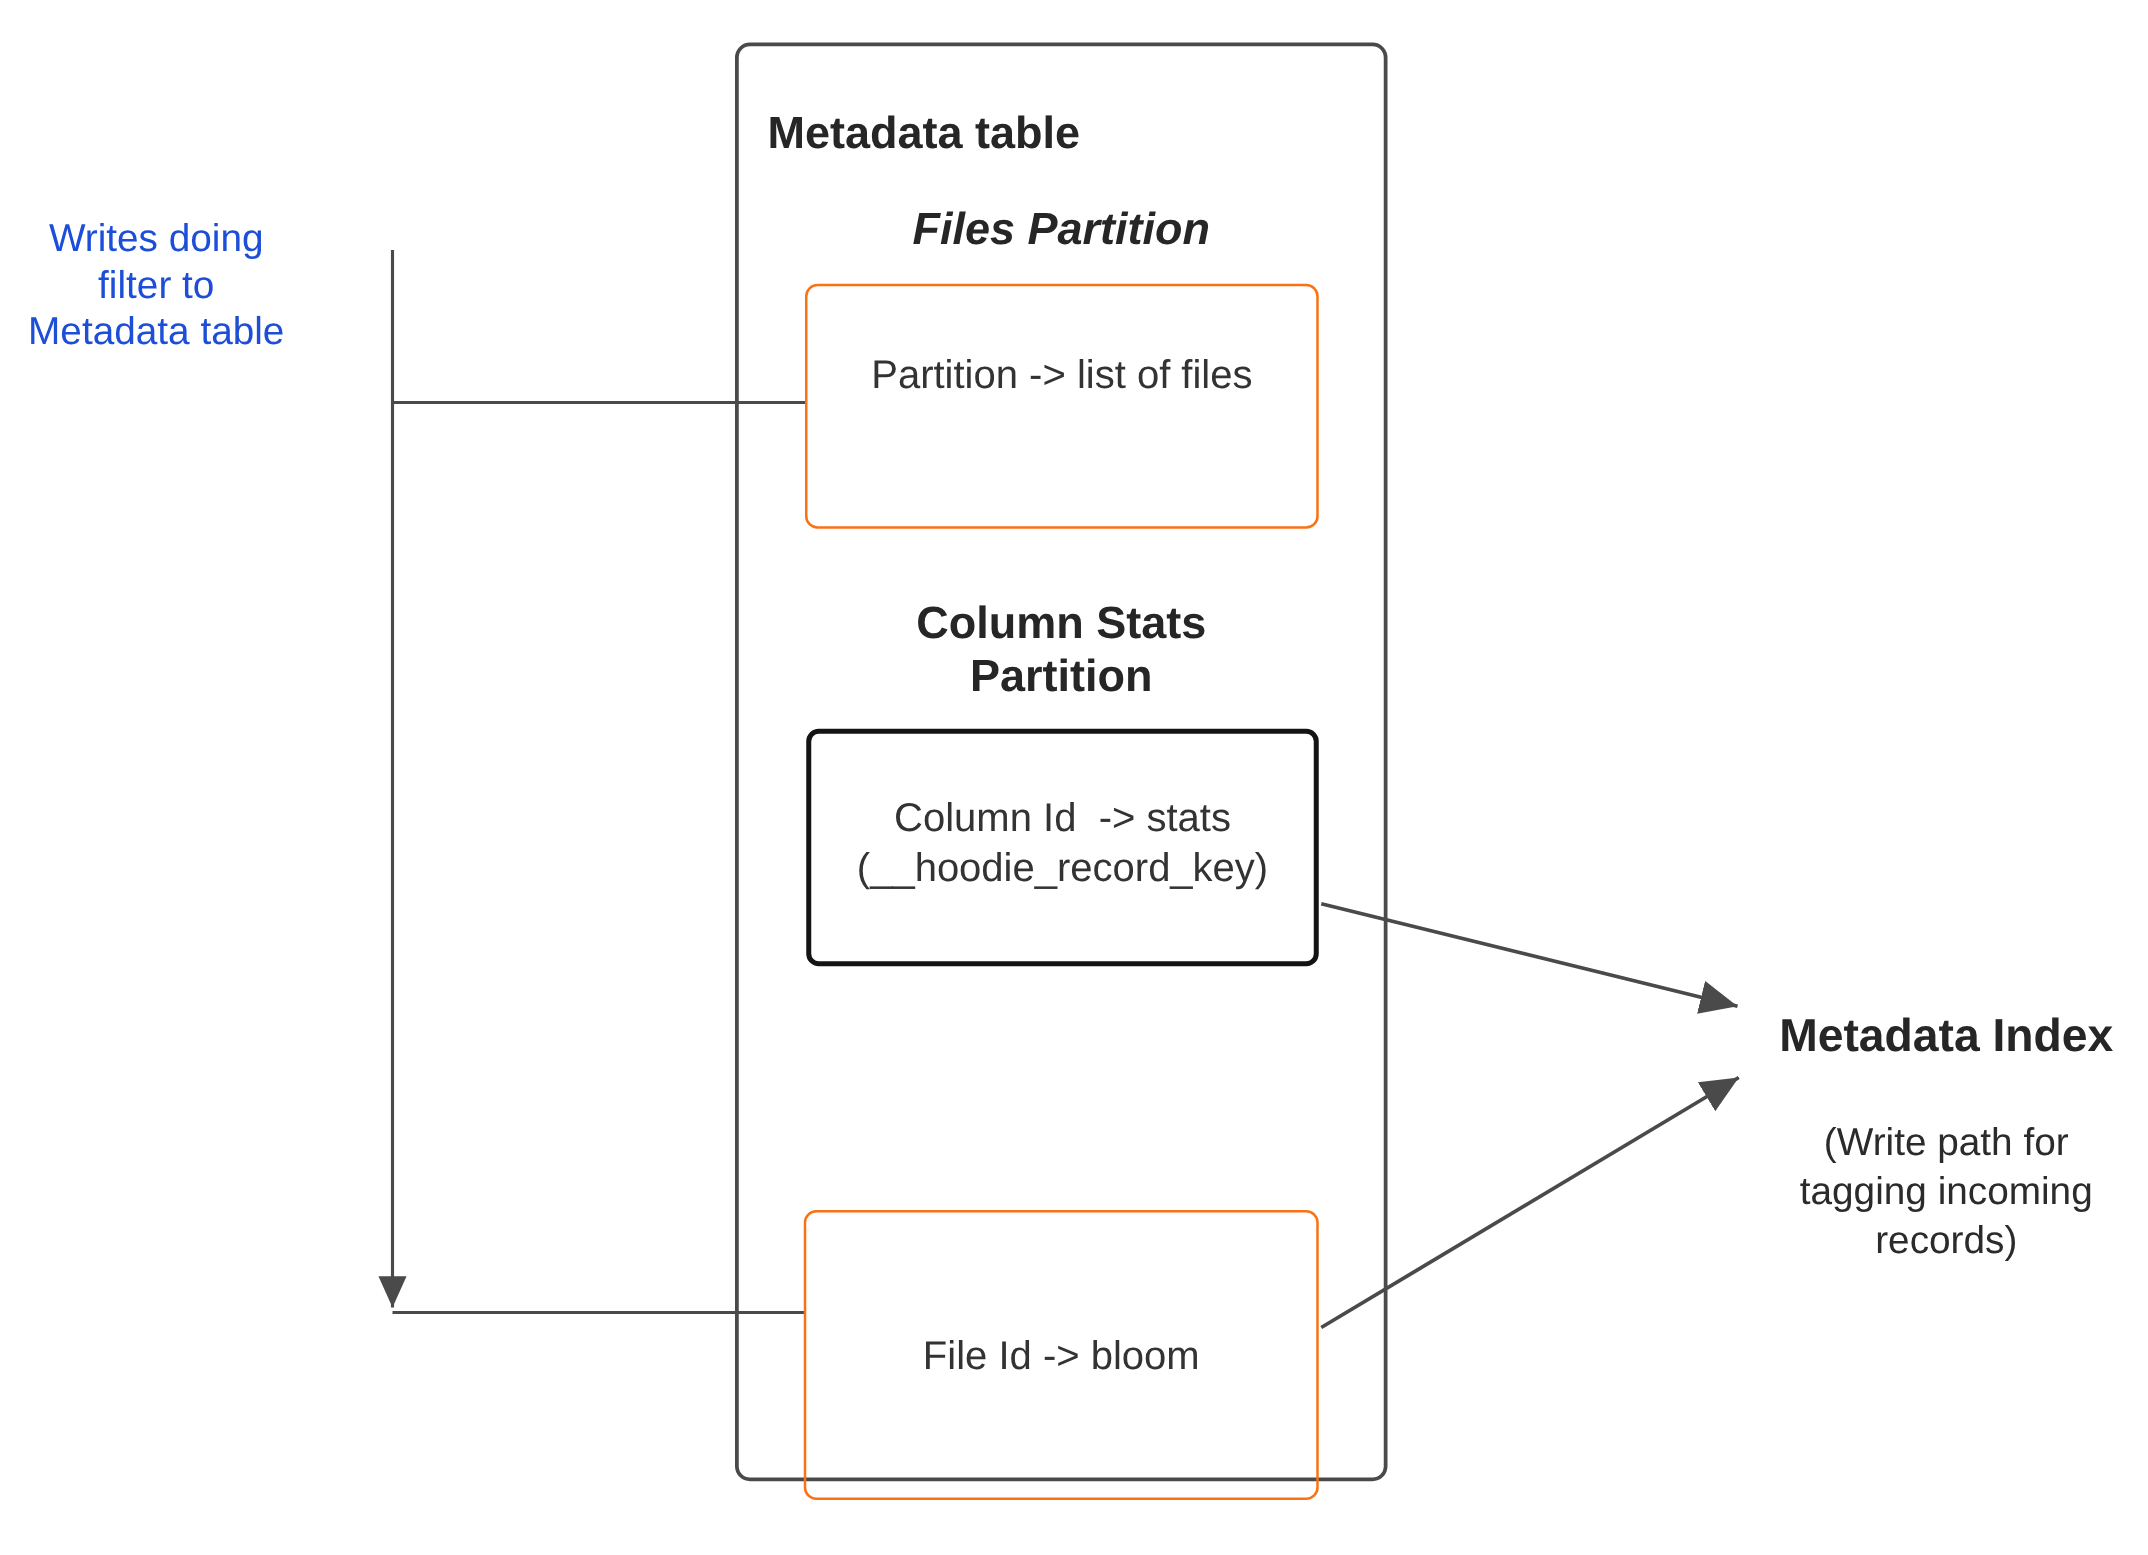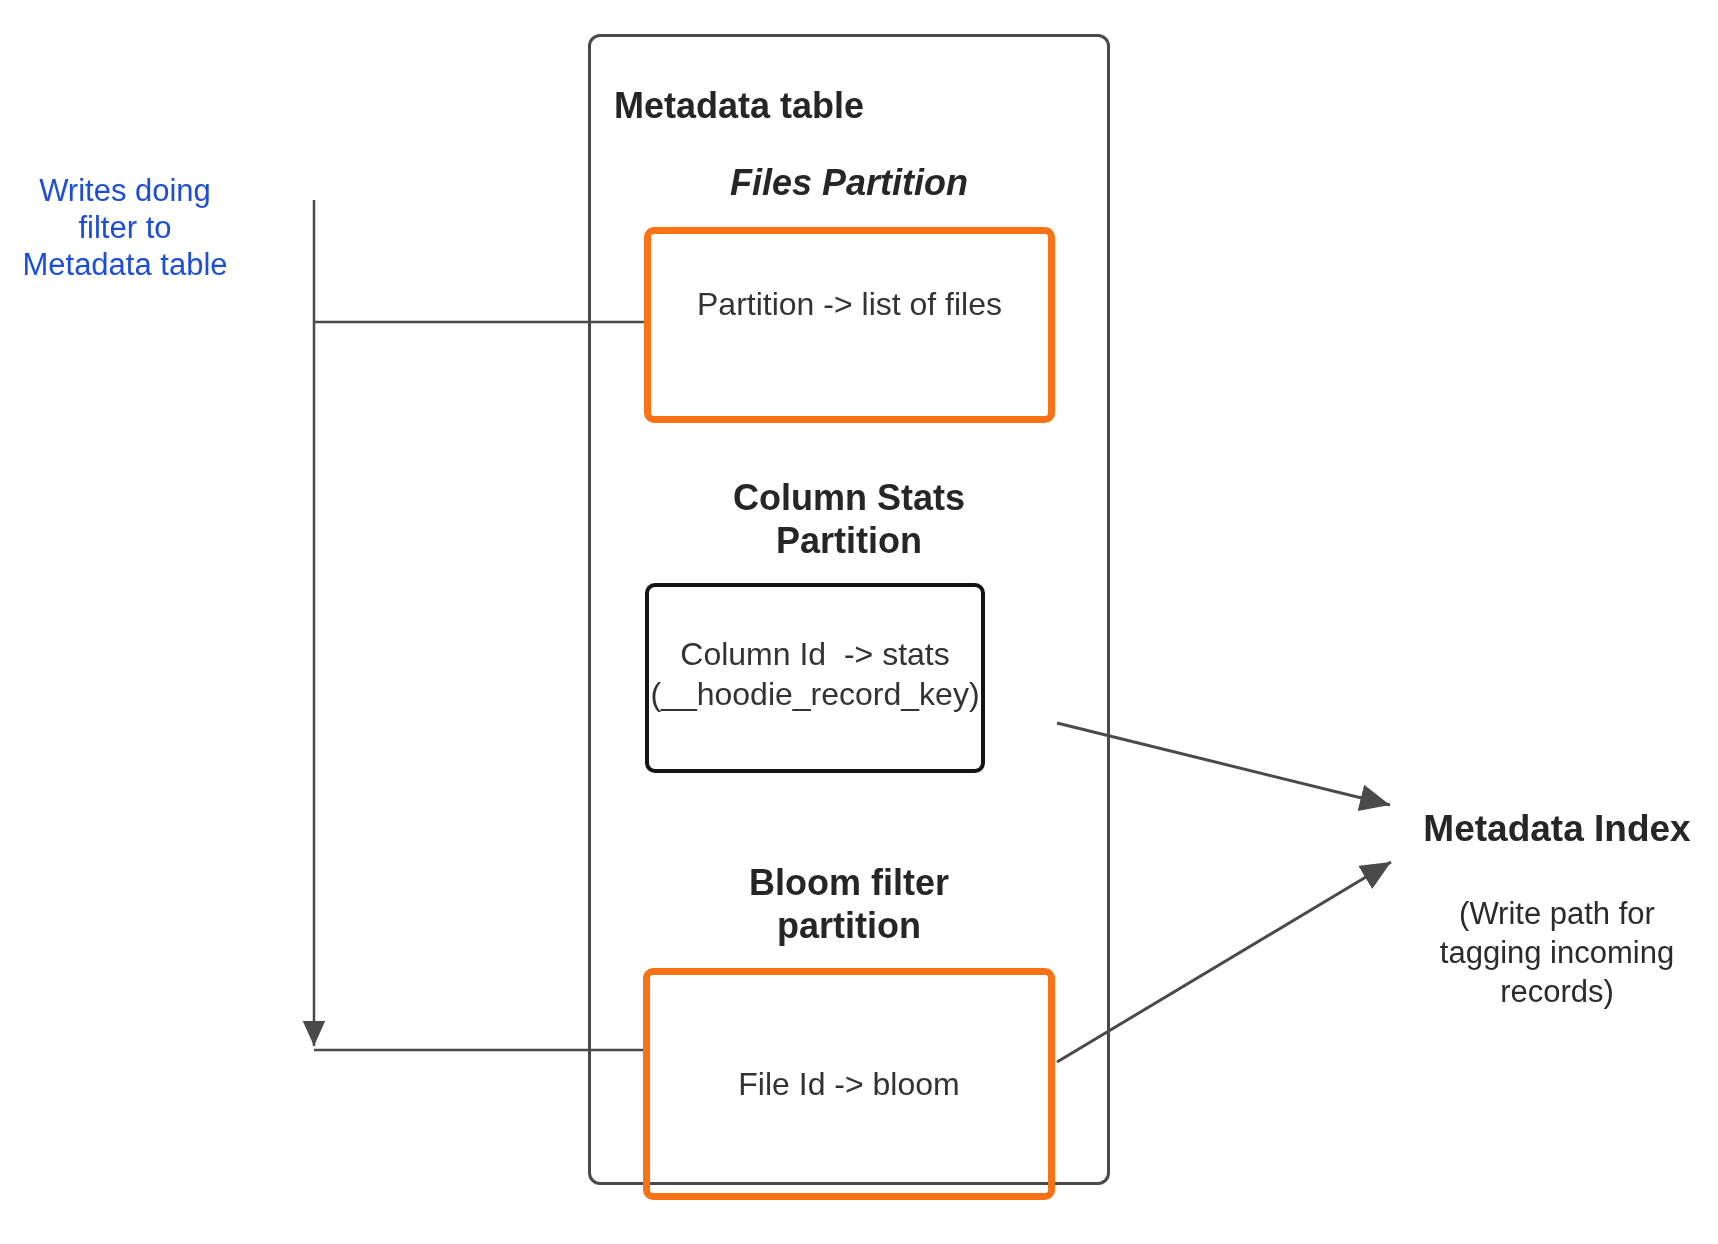--- a/index.html
+++ b/index.html
@@ -35,35 +35,35 @@
     text-align: center;
     font-size: 36px; font-weight: bold; color: #262626;
     line-height: 43px;
   }
   .heading-files { top: 161px; font-style: italic; }
   .heading-stats { top: 476px; }
   .heading-bloom { top: 861px; }
 
   .inner-box {
     position: absolute;
-    border: 7px solid #f97316;
+    border: 2px solid #f97316;
     border-radius: 10px;
     box-sizing: border-box;
     display: flex;
     flex-direction: column;
     align-items: center;
     justify-content: center;
     text-align: center;
     font-size: 32px;
     color: #333333;
     line-height: 40px;
     background: transparent;
   }
   .box-files { left: 644px; top: 227px; width: 411px; height: 196px; justify-content: flex-start; padding-top: 50px; }
-  .box-stats { left: 645px; top: 583px; width: 340px; height: 190px; border: 4px solid #141414; padding-bottom: 9px; }
+  .box-stats { left: 645px; top: 583px; width: 410px; height: 190px; border: 4px solid #141414; padding-bottom: 9px; }
   .box-bloom { left: 643px; top: 968px; width: 412px; height: 232px; }
 
   .left-note {
     position: absolute;
     left: 0px; top: 172px; width: 250px;
     text-align: center;
     font-size: 31px; line-height: 37px;
     color: #1d4ed8;
   }
   .index-title {
@@ -118,24 +118,20 @@
   <div class="heading heading-stats">
     <div data-bind="metadata_table.column_stats_partition.heading_lines.0">Column Stats</div>
     <div data-bind="metadata_table.column_stats_partition.heading_lines.1">Partition</div>
   </div>
 
   <div class="inner-box box-stats">
     <div data-bind="metadata_table.column_stats_partition.mapping_lines.0">Column Id  -&gt; stats</div>
     <div data-bind="metadata_table.column_stats_partition.mapping_lines.1">(__hoodie_record_key)</div>
   </div>
 
-  <div class="heading heading-bloom">
-    <div data-bind="metadata_table.bloom_filter_partition.heading_lines.0">Bloom filter</div>
-    <div data-bind="metadata_table.bloom_filter_partition.heading_lines.1">partition</div>
-  </div>
 
   <div class="inner-box box-bloom">
     <span data-bind="metadata_table.bloom_filter_partition.mapping">File Id -&gt; bloom</span>
   </div>
 
   <div class="index-title" data-bind="metadata_index.title">Metadata Index</div>
 
   <div class="index-caption">
     <div data-bind="metadata_index.caption_lines.0">(Write path for</div>
     <div data-bind="metadata_index.caption_lines.1">tagging incoming</div>

